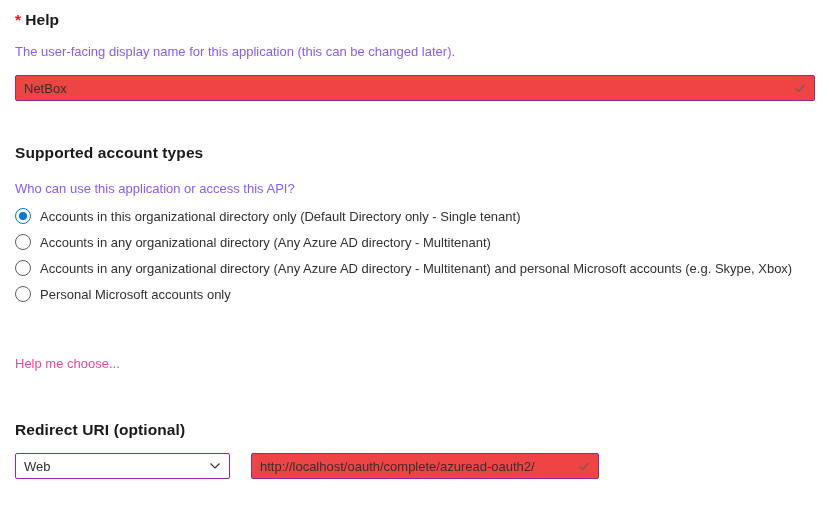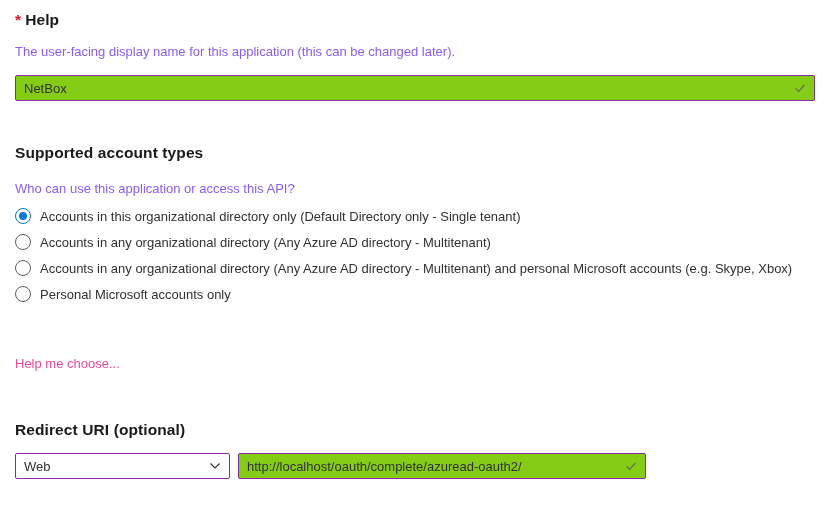--- a/index.html
+++ b/index.html
@@ -25,21 +25,21 @@
 
   .field-wrap { position: relative; height: 26px; }
   .name-field-wrap { margin-top: 15px; width: 800px; }
 
   .text-field {
     width: 100%; height: 26px;
     border: 1px solid #8a2da5; border-radius: 2px;
     padding: 0 30px 0 8px;
     font-size: 13px; color: #323130;
     font-family: inherit;
-    outline: none; background: #84cc16;
+    outline: none; background: #ef4444;
   }
   .check-icon {
     position: absolute; right: 8px; top: 50%;
     transform: translateY(-50%);
     width: 14px; height: 14px; pointer-events: none;
   }
 
   .account-title { margin-top: 42px; }
   .question { margin-top: 18px; }
 
@@ -62,35 +62,35 @@
 
   .help-link {
     display: inline-block; margin-top: 44px;
     font-size: 13px; line-height: 16px;
     color: #ec4899; text-decoration: none; cursor: pointer;
   }
 
   .redirect-title { margin-top: 48px; }
   .redirect-desc { margin-top: 11px; line-height: 19px; max-width: 806px; }
 
-  .controls-row { margin-top: 13px; display: flex; gap: 8px; }
+  .controls-row { margin-top: 13px; display: flex; gap: 21px; }
   .platform-select {
     position: relative; width: 215px; height: 26px;
     border: 1px solid #8a2da5; border-radius: 2px;
     display: flex; align-items: center;
     padding: 0 28px 0 8px;
     font-size: 13px; color: #323130; background: #fff;
     cursor: pointer;
   }
   .chevron-icon {
     position: absolute; right: 8px; top: 50%;
     transform: translateY(-50%);
     width: 12px; height: 12px; pointer-events: none;
   }
-  .uri-field-wrap { width: 408px; }
+  .uri-field-wrap { width: 348px; }
 </style>
 </head>
 <body>
 
 <div class="page">
 
   
   <div class="section-title"><span class="asterisk">*</span><span>Help</span></div>
 
   <div class="body-text name-desc">The user-facing display name for this application (this can be changed later).</div>

